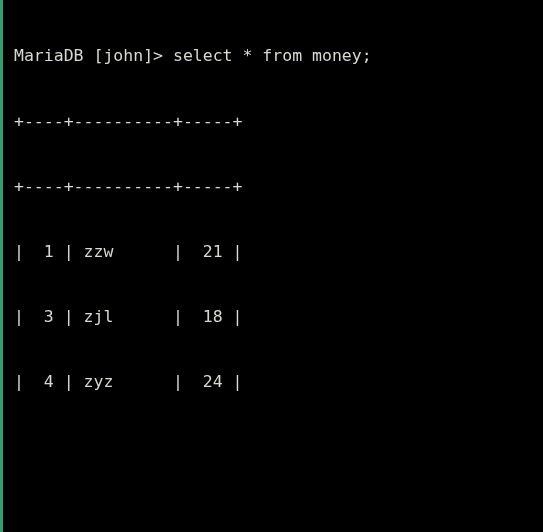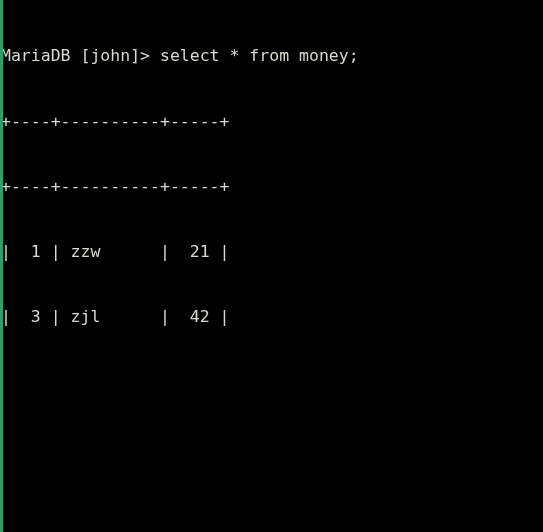--- a/index.html
+++ b/index.html
@@ -33,36 +33,37 @@
     left: 0;
     top: 2px;
     width: 543px;
     white-space: pre;
   }
   .line {
     display: block;
     height: 21.7px;
     white-space: pre;
     color: #d9d9d1;
-    padding-left: 1px;
+    padding-left: 14px;
   }
 </style>
 </head>
 <body>
 
 <div id="terminal">
 
   <div id="left-stripe"></div>
 
   <div id="console-lines">
     <span class="line">MariaDB [john]&gt; select * from money;</span>
     <span class="line">+----+----------+-----+</span>
     <span class="line">+----+----------+-----+</span>
     <span class="line">|  1 | zzw      |  21 |</span>
-    <span class="line">|  3 | zjl      |  42 |</span>
+    <span class="line">|  3 | zjl      |  18 |</span>
+    <span class="line">|  4 | zyz      |  24 |</span>
     
     
     
     
     
     
     
     
     
     

